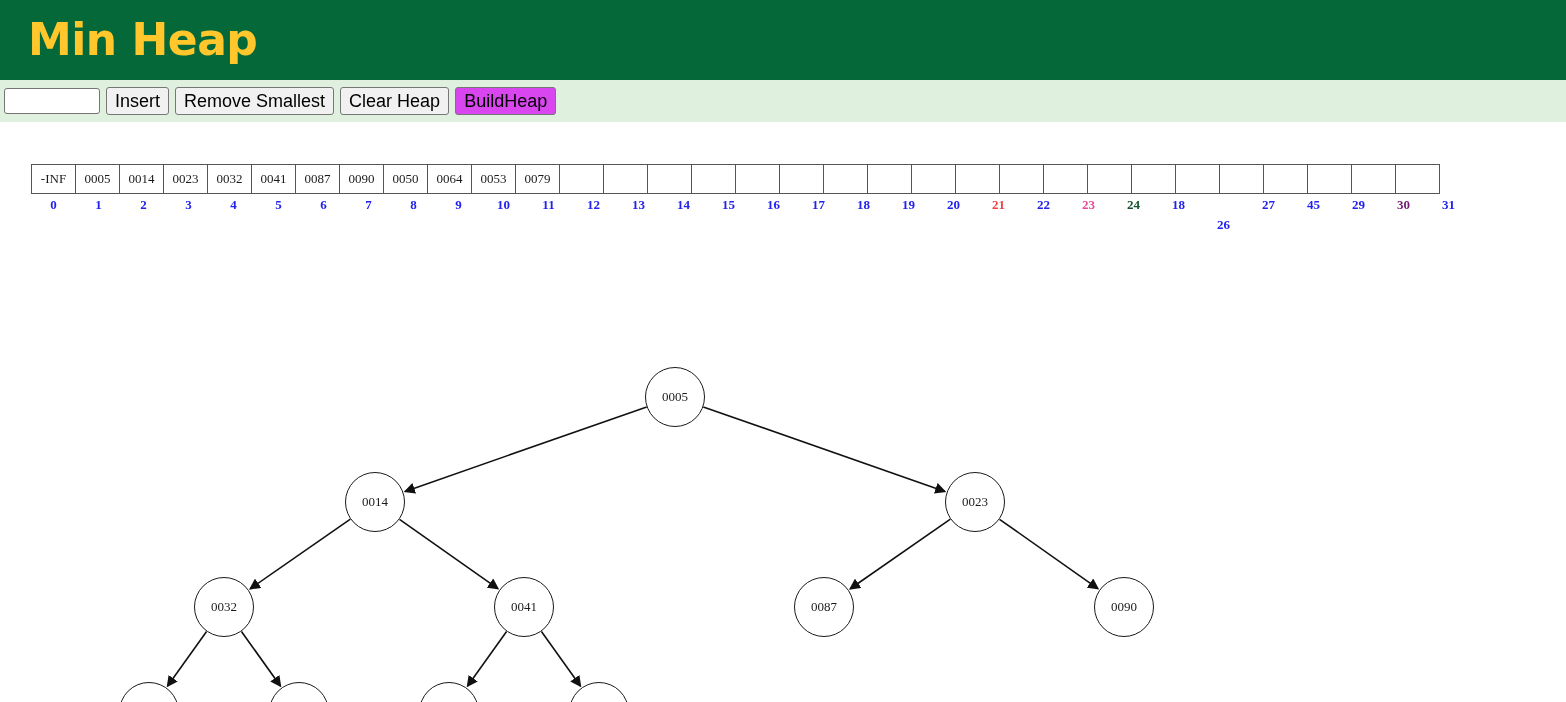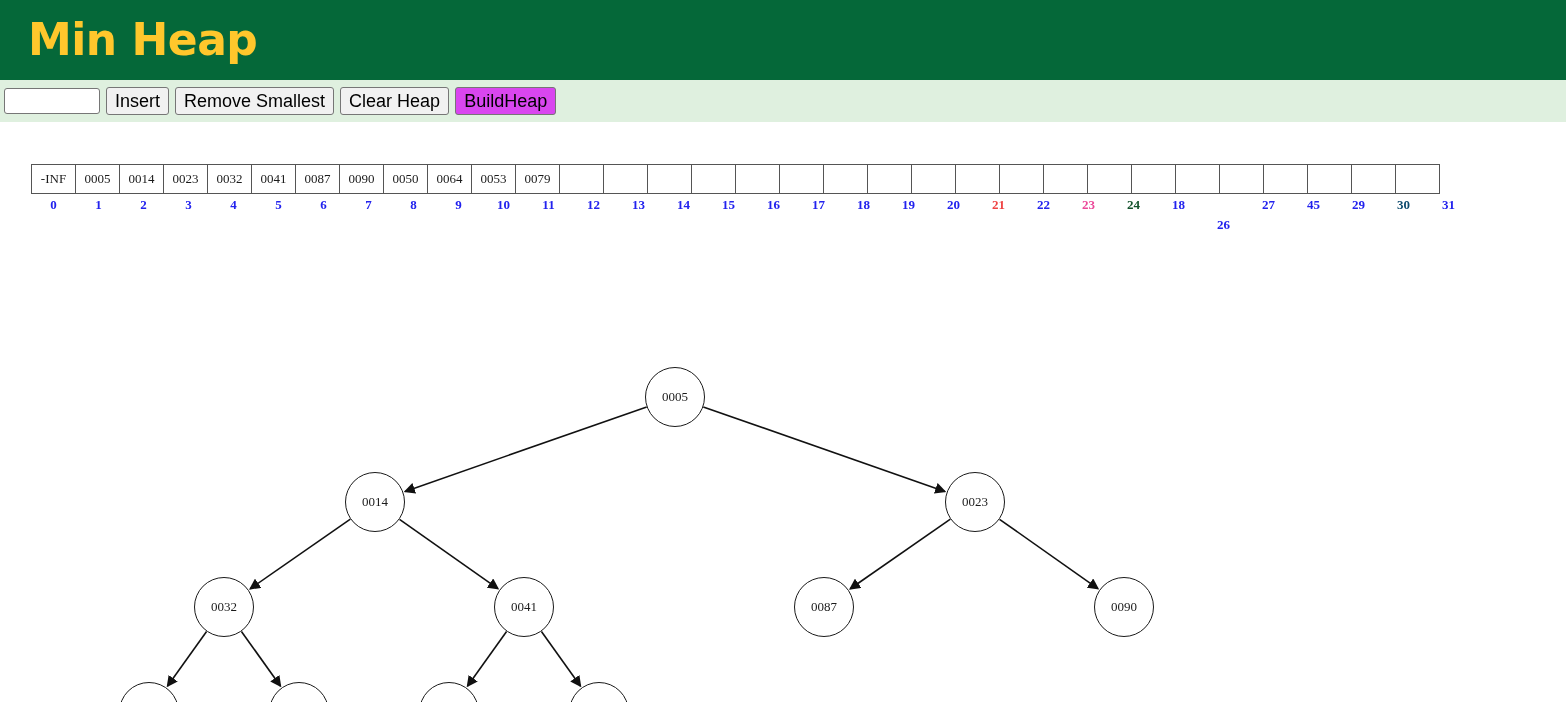--- a/index.html
+++ b/index.html
@@ -224,21 +224,21 @@
         <div class="array-index" style="color: rgb(34, 34, 238);">20</div>
         <div class="array-index" style="color: #ef4444;">21</div>
         <div class="array-index" style="color: rgb(34, 34, 238);">22</div>
         <div class="array-index" style="color: #ec4899;">23</div>
         <div class="array-index" style="color: #14532d;">24</div>
         <div class="array-index" style="color: rgb(34, 34, 238);">18</div>
         <div class="array-index" style="color: rgb(34, 34, 238); margin-top: 20px;">26</div>
         <div class="array-index" style="color: rgb(34, 34, 238);">27</div>
         <div class="array-index" style="color: rgb(34, 34, 238);">45</div>
         <div class="array-index" style="color: rgb(34, 34, 238);">29</div>
-        <div class="array-index" style="color: #0c4a6e;">30</div>
+        <div class="array-index" style="color: #701a75;">30</div>
         <div class="array-index" style="color: rgb(34, 34, 238);">31</div>
       </div>
   </div>
 
   <div id="tree-view">
     <svg id="tree-edges" width="1566" height="580">
       <defs>
         <marker id="arrowhead" markerWidth="7" markerHeight="7" refX="6" refY="3.5" orient="auto" markerUnits="strokeWidth">
           <polygon points="0 0, 7 3.5, 0 7" fill="#111111"></polygon>
         </marker>

